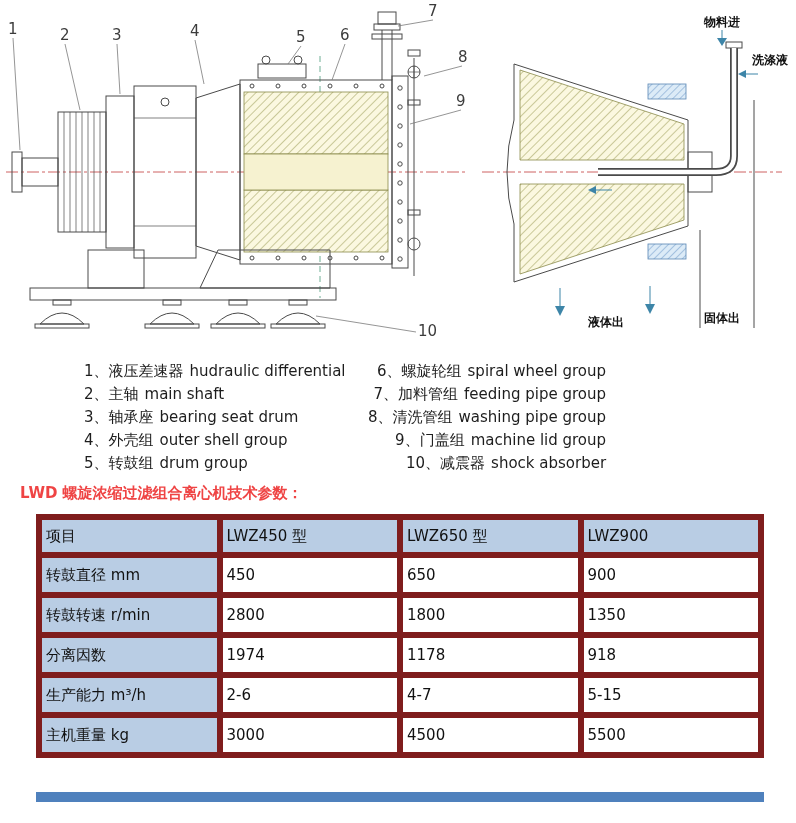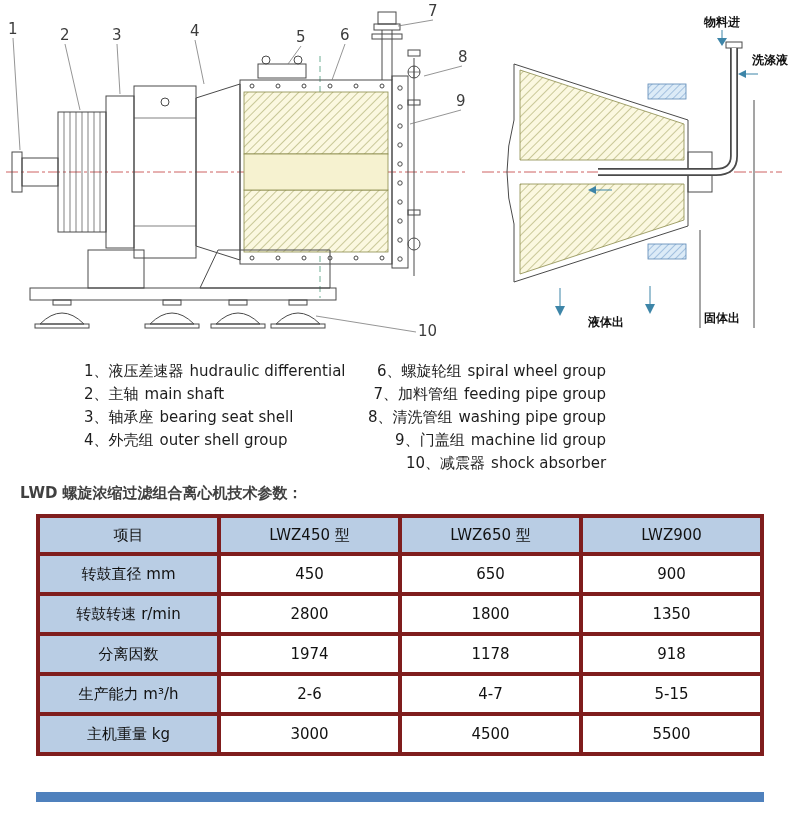--- a/index.html
+++ b/index.html
@@ -22,30 +22,30 @@
 
   .legend { position:absolute; top:360px; left:0; width:656px; height:120px;padding-left:44px; }
   .lg-col { position:absolute; top:0; }
   .lg-col.l { left:84px; }
   .lg-col.r { left:368px;text-align:right; }
   .lg-item { font-size:15px; line-height:23px; white-space:nowrap; color:#1d1d1d; }
   .lg-item .zh { margin-right:6px; }
 
   .sec-title {
     position:absolute; top:484px; left:20px;
-    font-size:15px; font-weight:bold; color:#404040; white-space:nowrap;
+    font-size:15px; font-weight:bold; color:#ef4444; white-space:nowrap;
   }
 
   table.spec {
     position:absolute; top:514px; left:36px; width:728px;
     border-collapse:collapse; table-layout:fixed; font-size:15px;
     background:#fff;
   }
   .spec th, .spec td {
-    border:4px solid #7f1d1d; text-align:center; vertical-align:middle;
+    border:6px solid #7f1d1d; text-align:left; vertical-align:middle;
     height:40px; font-weight:normal; color:#111; padding:0 4px;
   }
   .spec thead th { height:38px; background:#b9cde4; }
   .spec tbody th { background:#b9cde4; }
   .bottom-bar {
     position:absolute; top:792px; left:36px; width:728px; height:10px;
     background:#4f81bd;
   }
 </style>
 </head>
@@ -218,24 +218,27 @@
 
   <div class="legend">
     <div class="lg-col l">
       <div class="lg-item">
         <span class="zh">1、液压差速器</span><span class="en">hudraulic differential</span>
       </div>
       <div class="lg-item">
         <span class="zh">2、主轴</span><span class="en">main shaft</span>
       </div>
       <div class="lg-item">
-        <span class="zh">3、轴承座</span><span class="en">bearing seat shell</span>
+        <span class="zh">3、轴承座</span><span class="en">bearing seat drum</span>
       </div>
       <div class="lg-item">
         <span class="zh">4、外壳组</span><span class="en">outer shell group</span>
+      </div>
+      <div class="lg-item">
+        <span class="zh">5、转鼓组</span><span class="en">drum group</span>
       </div>
     </div>
     <div class="lg-col r">
       <div class="lg-item">
         <span class="zh">6、螺旋轮组</span><span class="en">spiral wheel group</span>
       </div>
       <div class="lg-item">
         <span class="zh">7、加料管组</span><span class="en">feeding pipe group</span>
       </div>
       <div class="lg-item">

